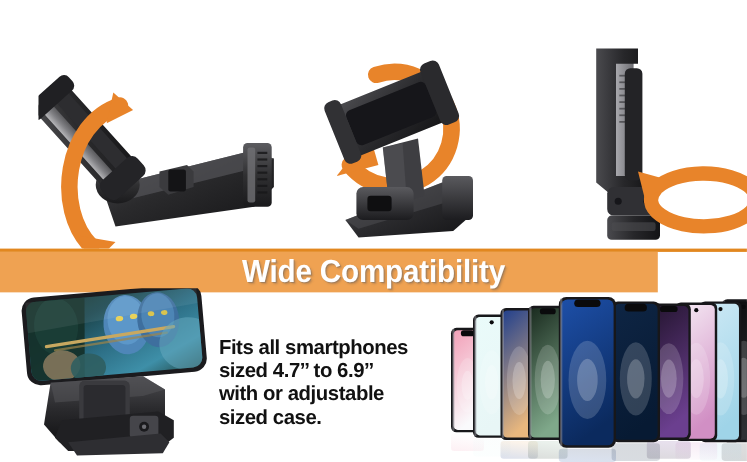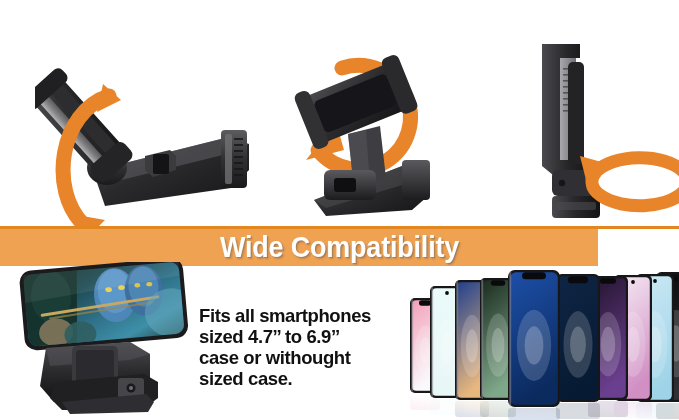--- a/index.html
+++ b/index.html
@@ -281,21 +281,21 @@
           <circle cx="113" cy="126" r="2" fill="#6E6E74"></circle>
 
           <path d="M44 140 L128 132 L136 140 L130 150 L52 152 Z" fill="#2E2E32"></path>
         </g>
       </svg>
     </div>
 
     <div id="fit-copy">
       <div>Fits all smartphones</div>
       <div>sized 4.7’’ to 6.9’’</div>
-      <div>case or withought</div>
+      <div>with or adjustable</div>
       <div>sized case.</div>
     </div>
 
     <div id="phone-lineup">
       <svg width="271" height="156" viewBox="0 0 271 156">
           <defs>
             <linearGradient id="pg0" x1="0" y1="0" x2="0.25" y2="1">
               <stop offset="0" stop-color="#F2A0B8"></stop>
               <stop offset="1" stop-color="#FAFAFC"></stop>
             </linearGradient>

